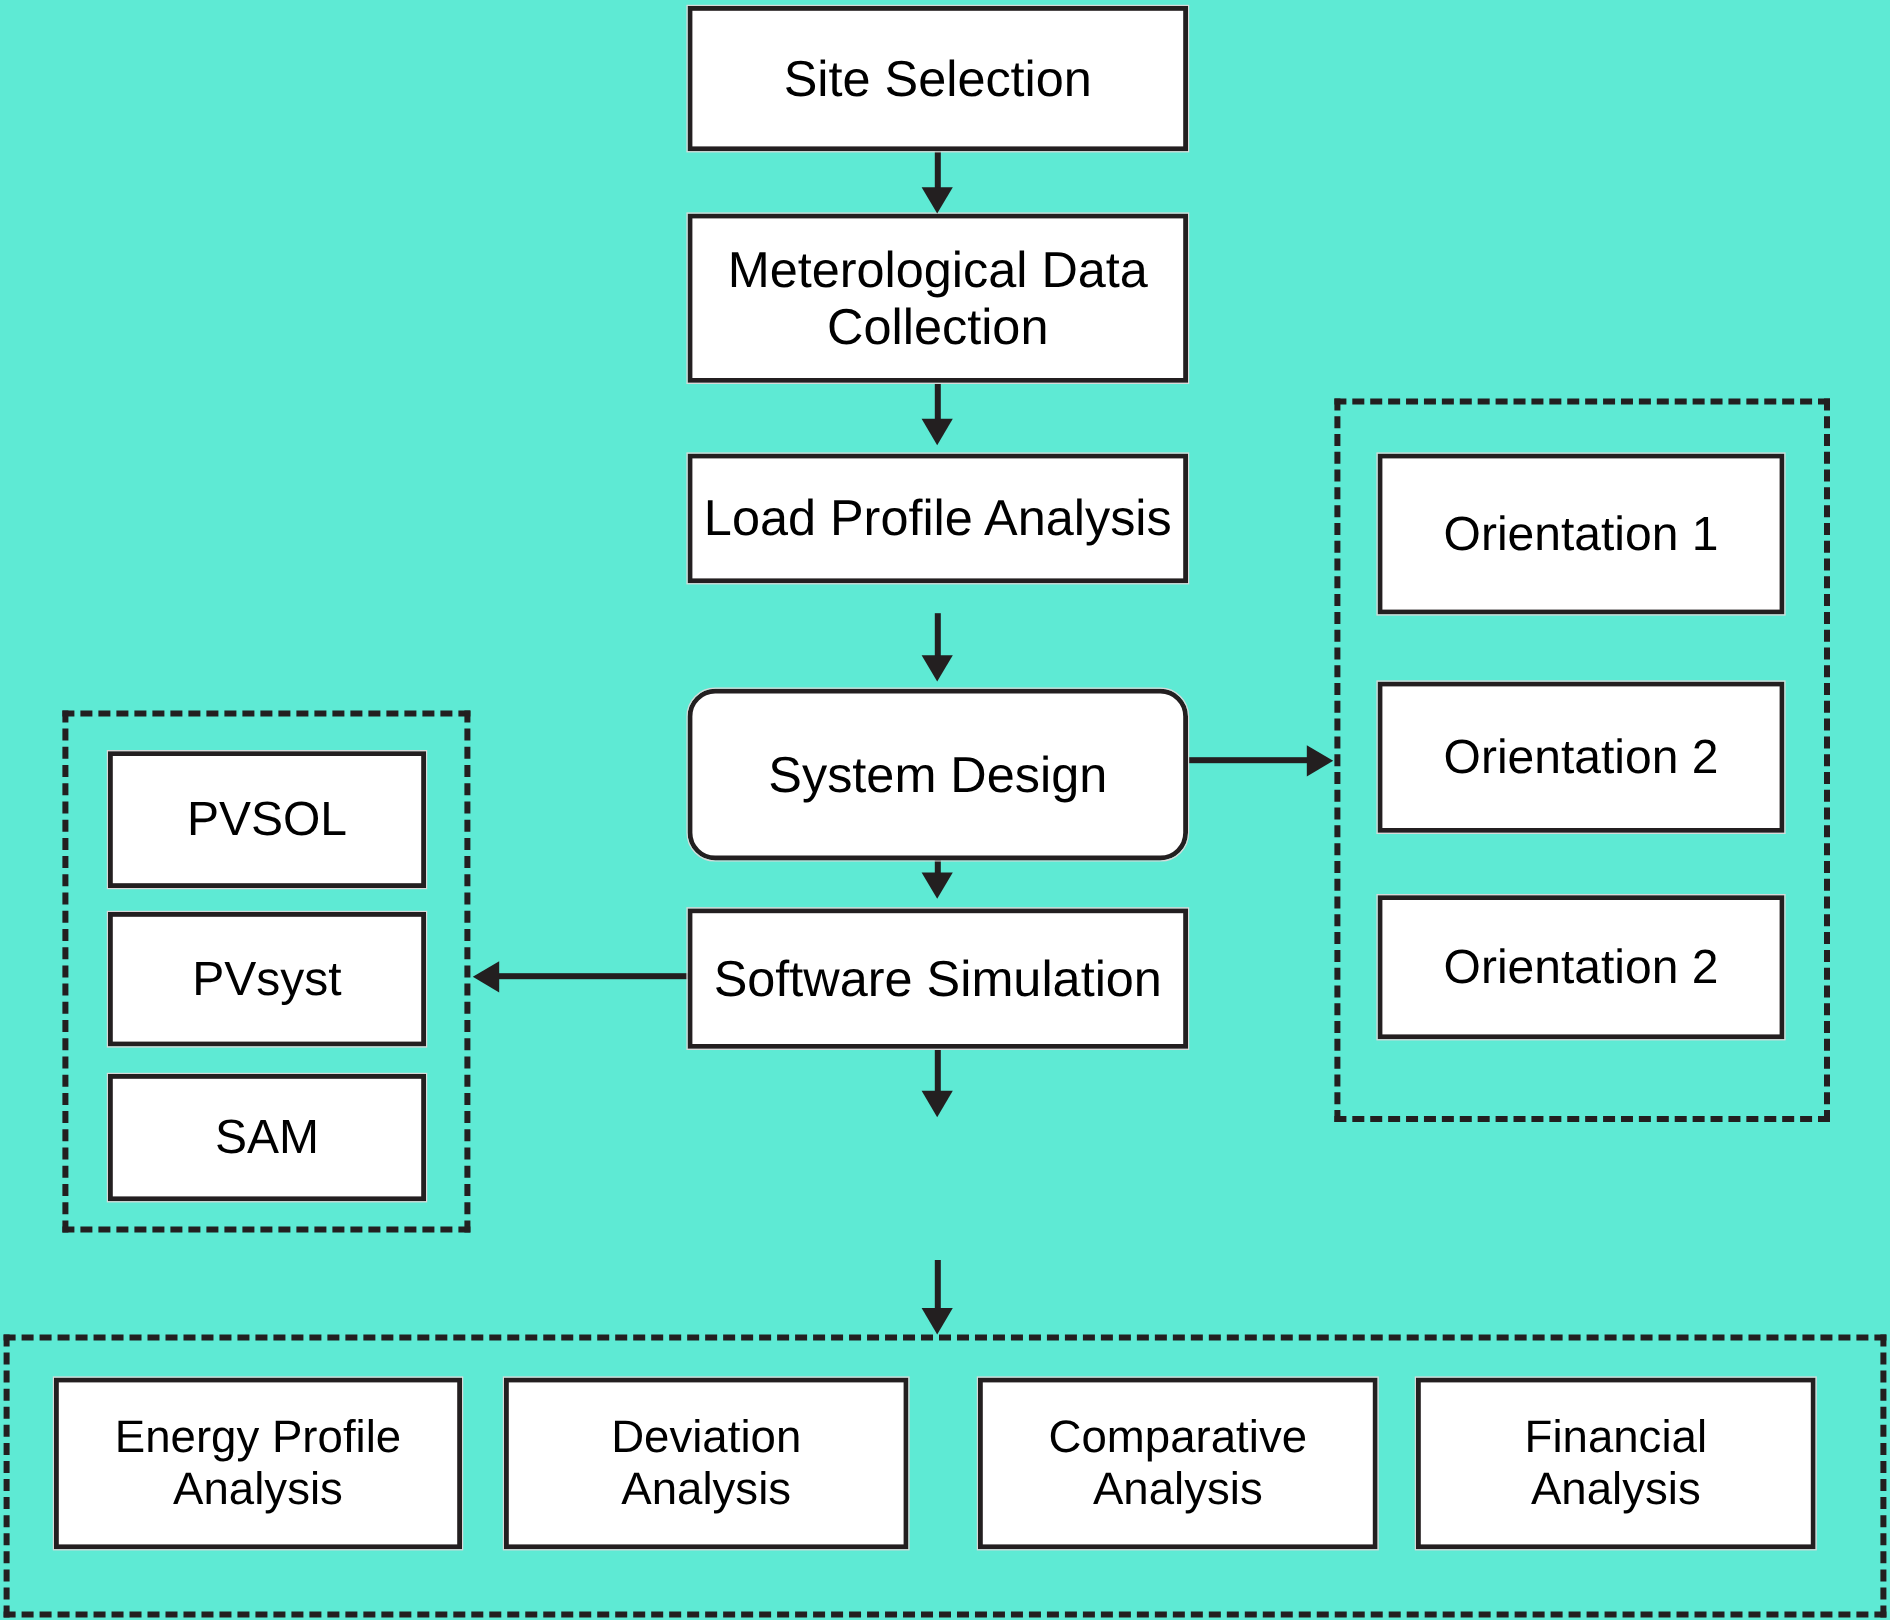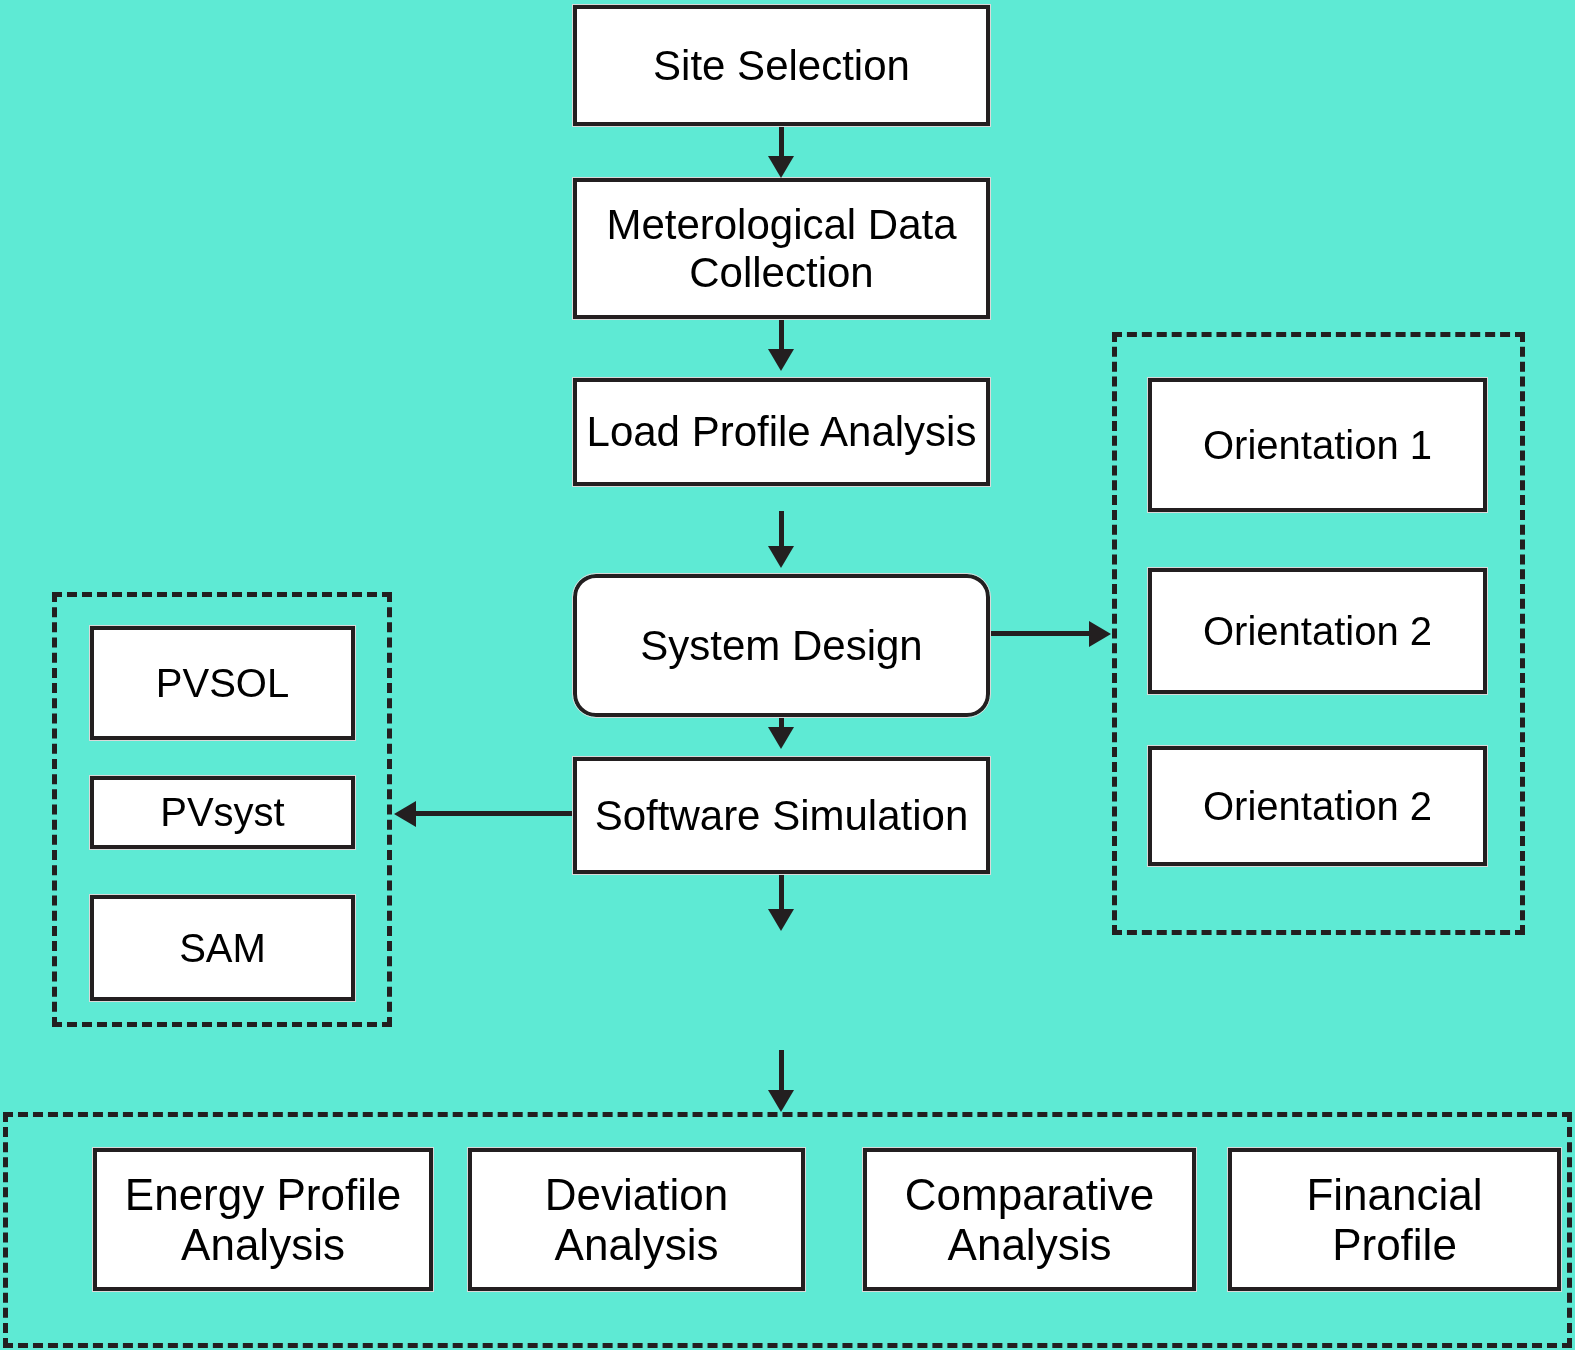--- a/index.html
+++ b/index.html
@@ -83,21 +83,21 @@
     height: 0;
     border-top: 13px solid transparent;
     border-bottom: 13px solid transparent;
     border-right: 22px solid #231f20;
     z-index: 4;
   }
 
   
   .fs-main  { font-size: 42px; }
   .fs-side  { font-size: 40px; }
-  .fs-bot   { font-size: 44px; margin-left: 48px; }
+  .fs-bot   { font-size: 38px; }
 </style>
 </head>
 <body>
 
 <div id="canvas">
 
   <div class="node fs-main" style="left:573px; top:5px; width:417px; height:121px;">
     <span class="lbl">Site Selection</span>
   </div>
 
@@ -142,21 +142,21 @@
 
   <div class="vline" style="left:779px; top:1050px; height:48px;"></div>
   <div class="arrow-down" style="left:768px; top:1090px;"></div>
 
   <div class="group" style="left:52px; top:592px; width:340px; height:435px;"></div>
 
   <div class="node fs-side" style="left:90px; top:626px; width:265px; height:114px;">
     <span class="lbl">PVSOL</span>
   </div>
 
-  <div class="node fs-side" style="left:90px; top:776px; width:265px; height:73px;text-align:center;">
+  <div class="node fs-side" style="left:90px; top:760px; width:265px; height:112px;text-align:center;">
     <span class="lbl">PVsyst</span>
   </div>
 
   <div class="node fs-side" style="left:90px; top:895px; width:265px; height:106px;">
     <span class="lbl">SAM</span>
   </div>
 
   <div class="group" style="left:1112px; top:332px; width:413px; height:603px;"></div>
 
   <div class="node fs-side" style="left:1148px; top:378px; width:339px; height:134px;">
@@ -183,16 +183,16 @@
 Analysis</span>
   </div>
 
   <div class="node fs-bot" style="left:815px; top:1148px; width:333px; height:143px;">
     <span class="lbl">Comparative
 Analysis</span>
   </div>
 
   <div class="node fs-bot" style="left:1180px; top:1148px; width:333px; height:143px;">
     <span class="lbl">Financial
-Profile</span>
+Analysis</span>
   </div>
 
 </div>
 
 </body></html>

